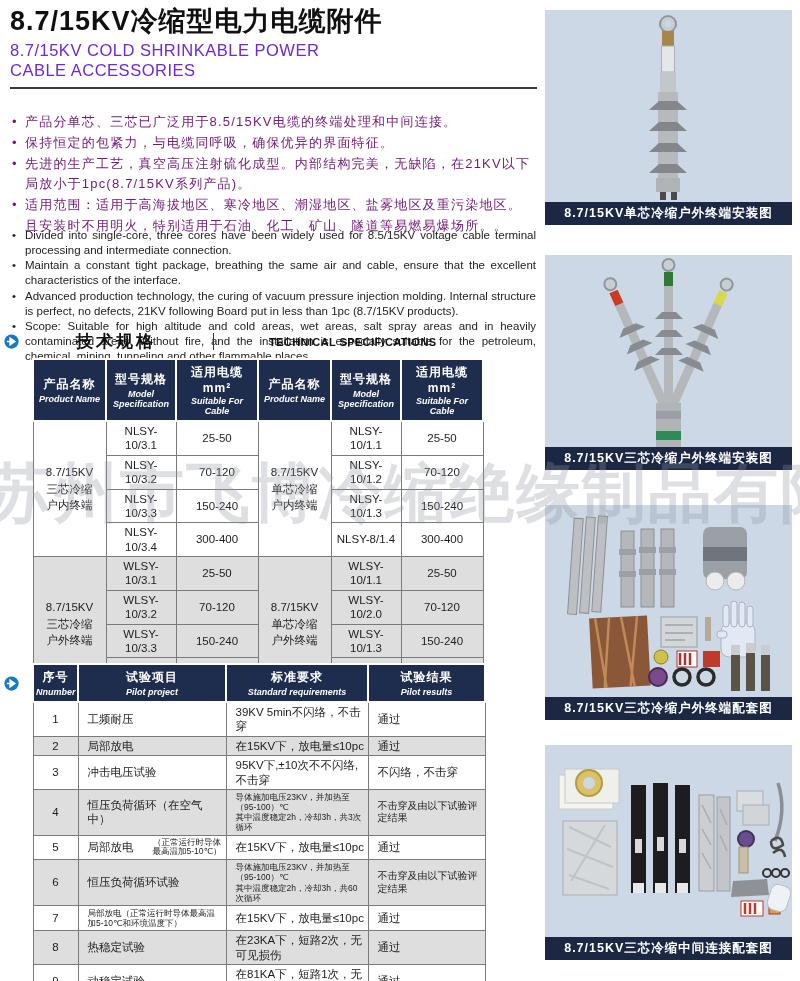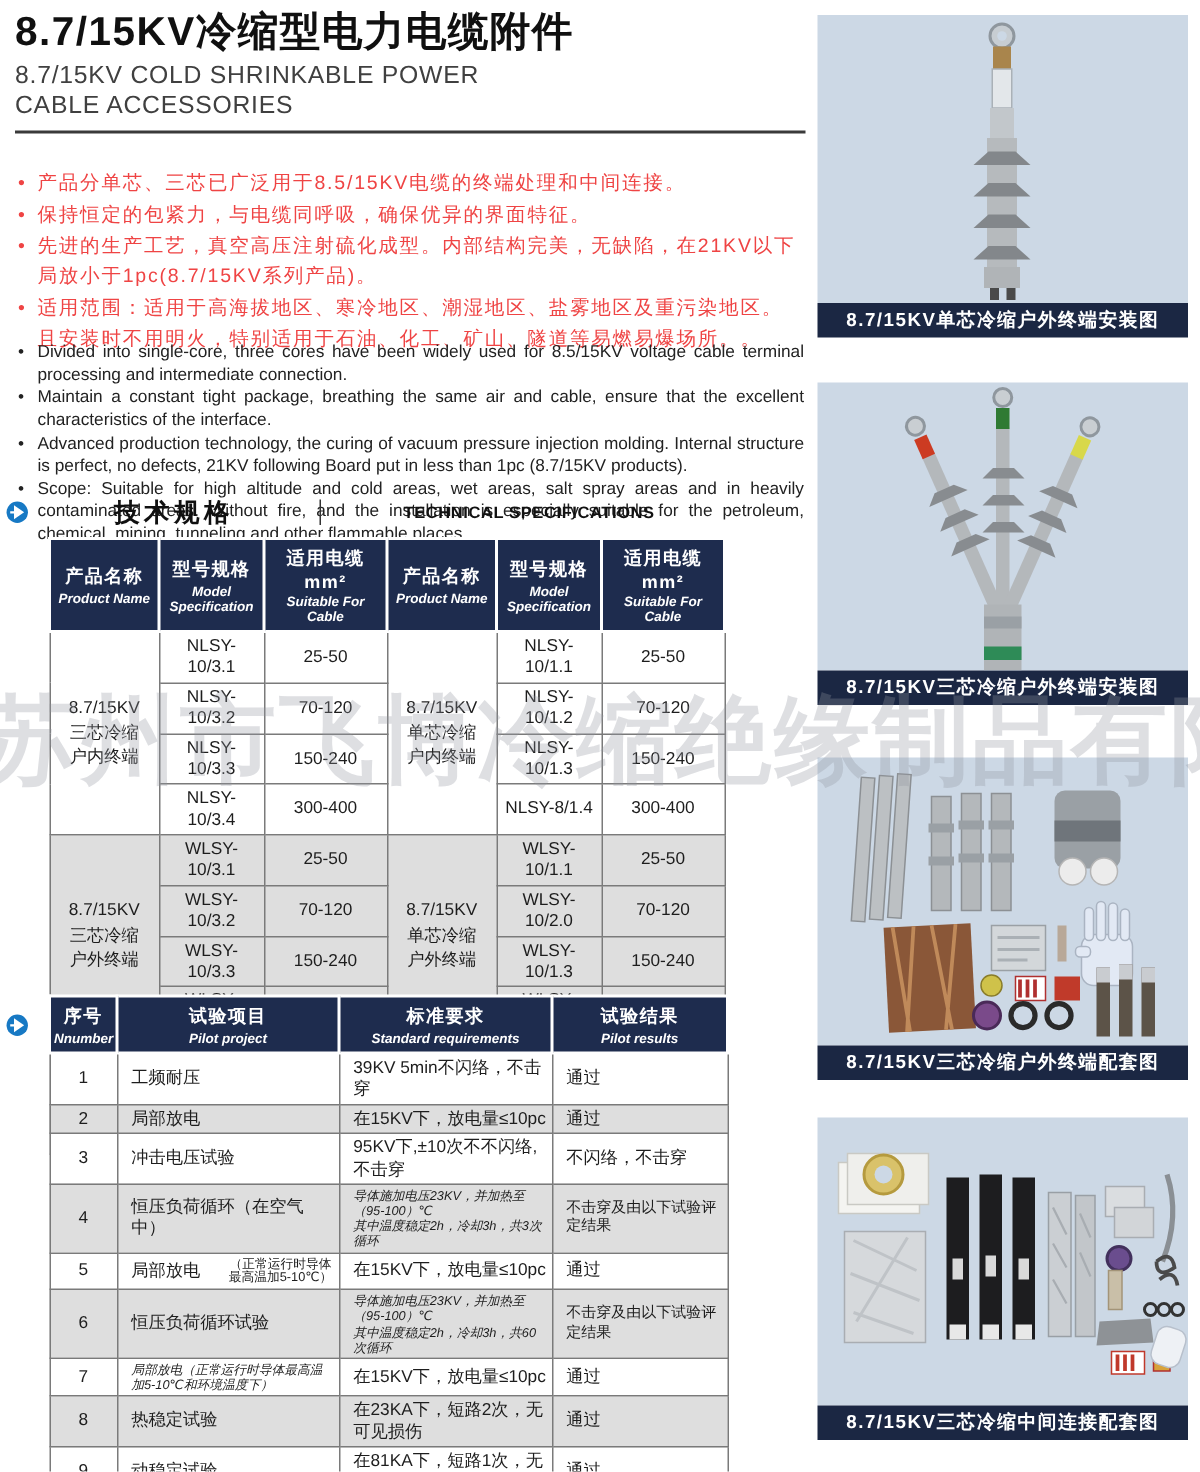--- a/index.html
+++ b/index.html
@@ -2,28 +2,28 @@
 <html><head>
 <meta charset="utf-8">
 <style>
   * { margin:0; padding:0; box-sizing:border-box; }
   body { background:#fff; font-family:"Liberation Sans","DejaVu Sans",sans-serif; }
   #page { position:relative; width:800px; height:981px; background:#ffffff; overflow:hidden; }
 
   
   .hdr { position:absolute; left:10px; top:6px; width:527px; }
   .title-zh { font-size:27px; font-weight:bold; color:#101010; letter-spacing:1px; line-height:1.15; }
-  .title-en { font-size:16.5px; color:#404040; line-height:1.22; margin-top:3px; letter-spacing:0.5px; }
+  .title-en { font-size:16.5px; color:#6d28d9; line-height:1.22; margin-top:3px; letter-spacing:0.5px; }
   .hdr-rule { border:none; border-top:2px solid #3a3a3a; margin-top:7px; }
 
   
   .feat { position:absolute; left:12px; width:524px; list-style:none; }
   .feat li { position:relative; padding-left:13px; }
   .feat li::before { content:"•"; position:absolute; left:0; top:0; }
-  .feat-zh { top:112px; font-size:13px; line-height:1.6; color:#ef4444; letter-spacing:1.2px; }
+  .feat-zh { top:112px; font-size:13px; line-height:1.6; color:#701a75; letter-spacing:1.2px; }
   .feat-en { top:228px; font-size:11.5px; line-height:1.28; color:#222; text-align:justify; }
   .feat-en li { margin-bottom:1px; }
 
   
   .sec { position:absolute; left:4px; display:flex; align-items:center;gap:48px; }
   .sec1 { top:330px; } .sec2 { top:672px; }
   .sec-icon { width:15px; height:15px; margin-right:9px; flex:none; }
   .sec-zh { font-size:17px; font-weight:bold; color:#101010; letter-spacing:3px; }
   .sec-div { width:1px; height:17px; background:#333; margin:0 7px 0 9px; }
   .sec-en { font-size:11px; font-weight:bold; color:#111; letter-spacing:0.4px; }
@@ -37,21 +37,21 @@
   tr.shaded td { background:#dedede; }
 
   .spec-table { position:absolute; left:32px; top:358px; width:447px; table-layout:fixed; }
   .spec-table col.c-prod { width:73px; } .spec-table col.c-model { width:70px; } .spec-table col.c-cable { width:82px; }
   .cell-product { white-space:pre-line; font-size:11.5px; line-height:1.45; }
 
   .pilot-table { position:absolute; left:32px; top:663px; width:452px; table-layout:fixed; }
   .pilot-table col.c-no { width:45px; } .pilot-table col.c-proj { width:148px; }
   .pilot-table col.c-req { width:142px; } .pilot-table col.c-res { width:117px; }
   .pilot-table td.al { text-align:left; padding-left:9px; }
-  .small-txt { font-size:8.5px; line-height:1.2; white-space:pre-line; letter-spacing:0;font-style:italic; }
+  .small-txt { font-size:8.5px; line-height:1.2; white-space:pre-line; letter-spacing:0; }
   .mid-txt { font-size:10px; letter-spacing:0; }
   .note-txt { font-size:8.5px; line-height:1.15; white-space:pre-line; display:inline-block; vertical-align:middle; margin-left:19px; text-align:center; }
 
   
   .right-col { position:absolute; left:545px; top:10px; width:290px; }
   .card { width:247px; }
   .card:nth-child(1){ margin-bottom:30px; } .card:nth-child(2){ margin-bottom:35px; } .card:nth-child(3){ margin-bottom:25px; }
   .photo { width:247px; height:192px; background:#ccd8e5; overflow:hidden; }
   .caption { height:23px; background:#1b2743; color:#fff; font-size:12.5px; font-weight:bold; letter-spacing:1px; display:flex; align-items:center; justify-content:center; }
 

